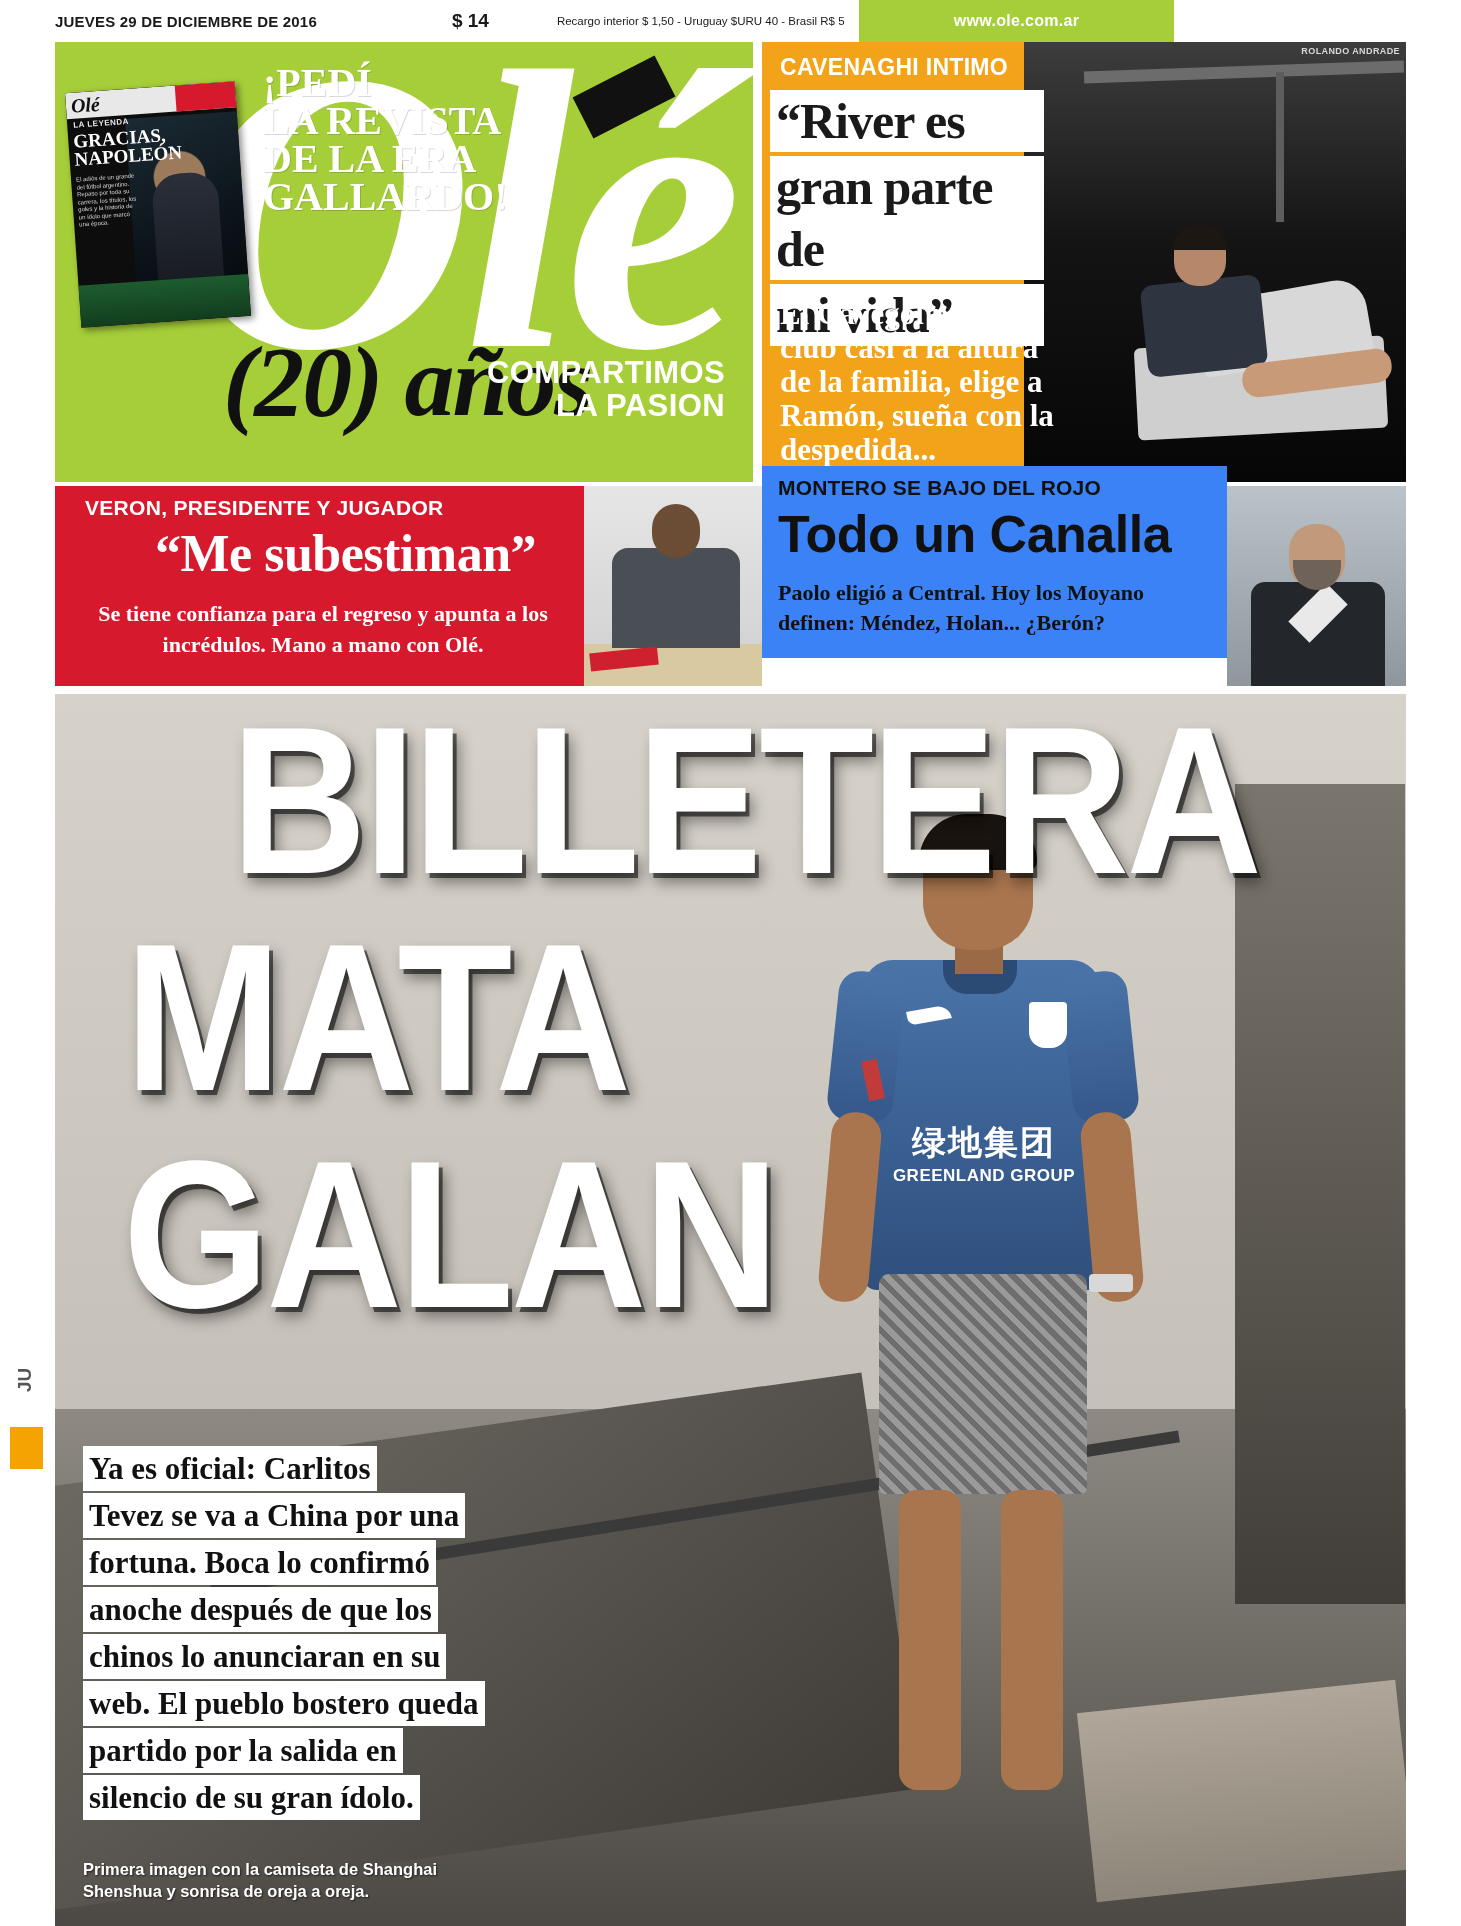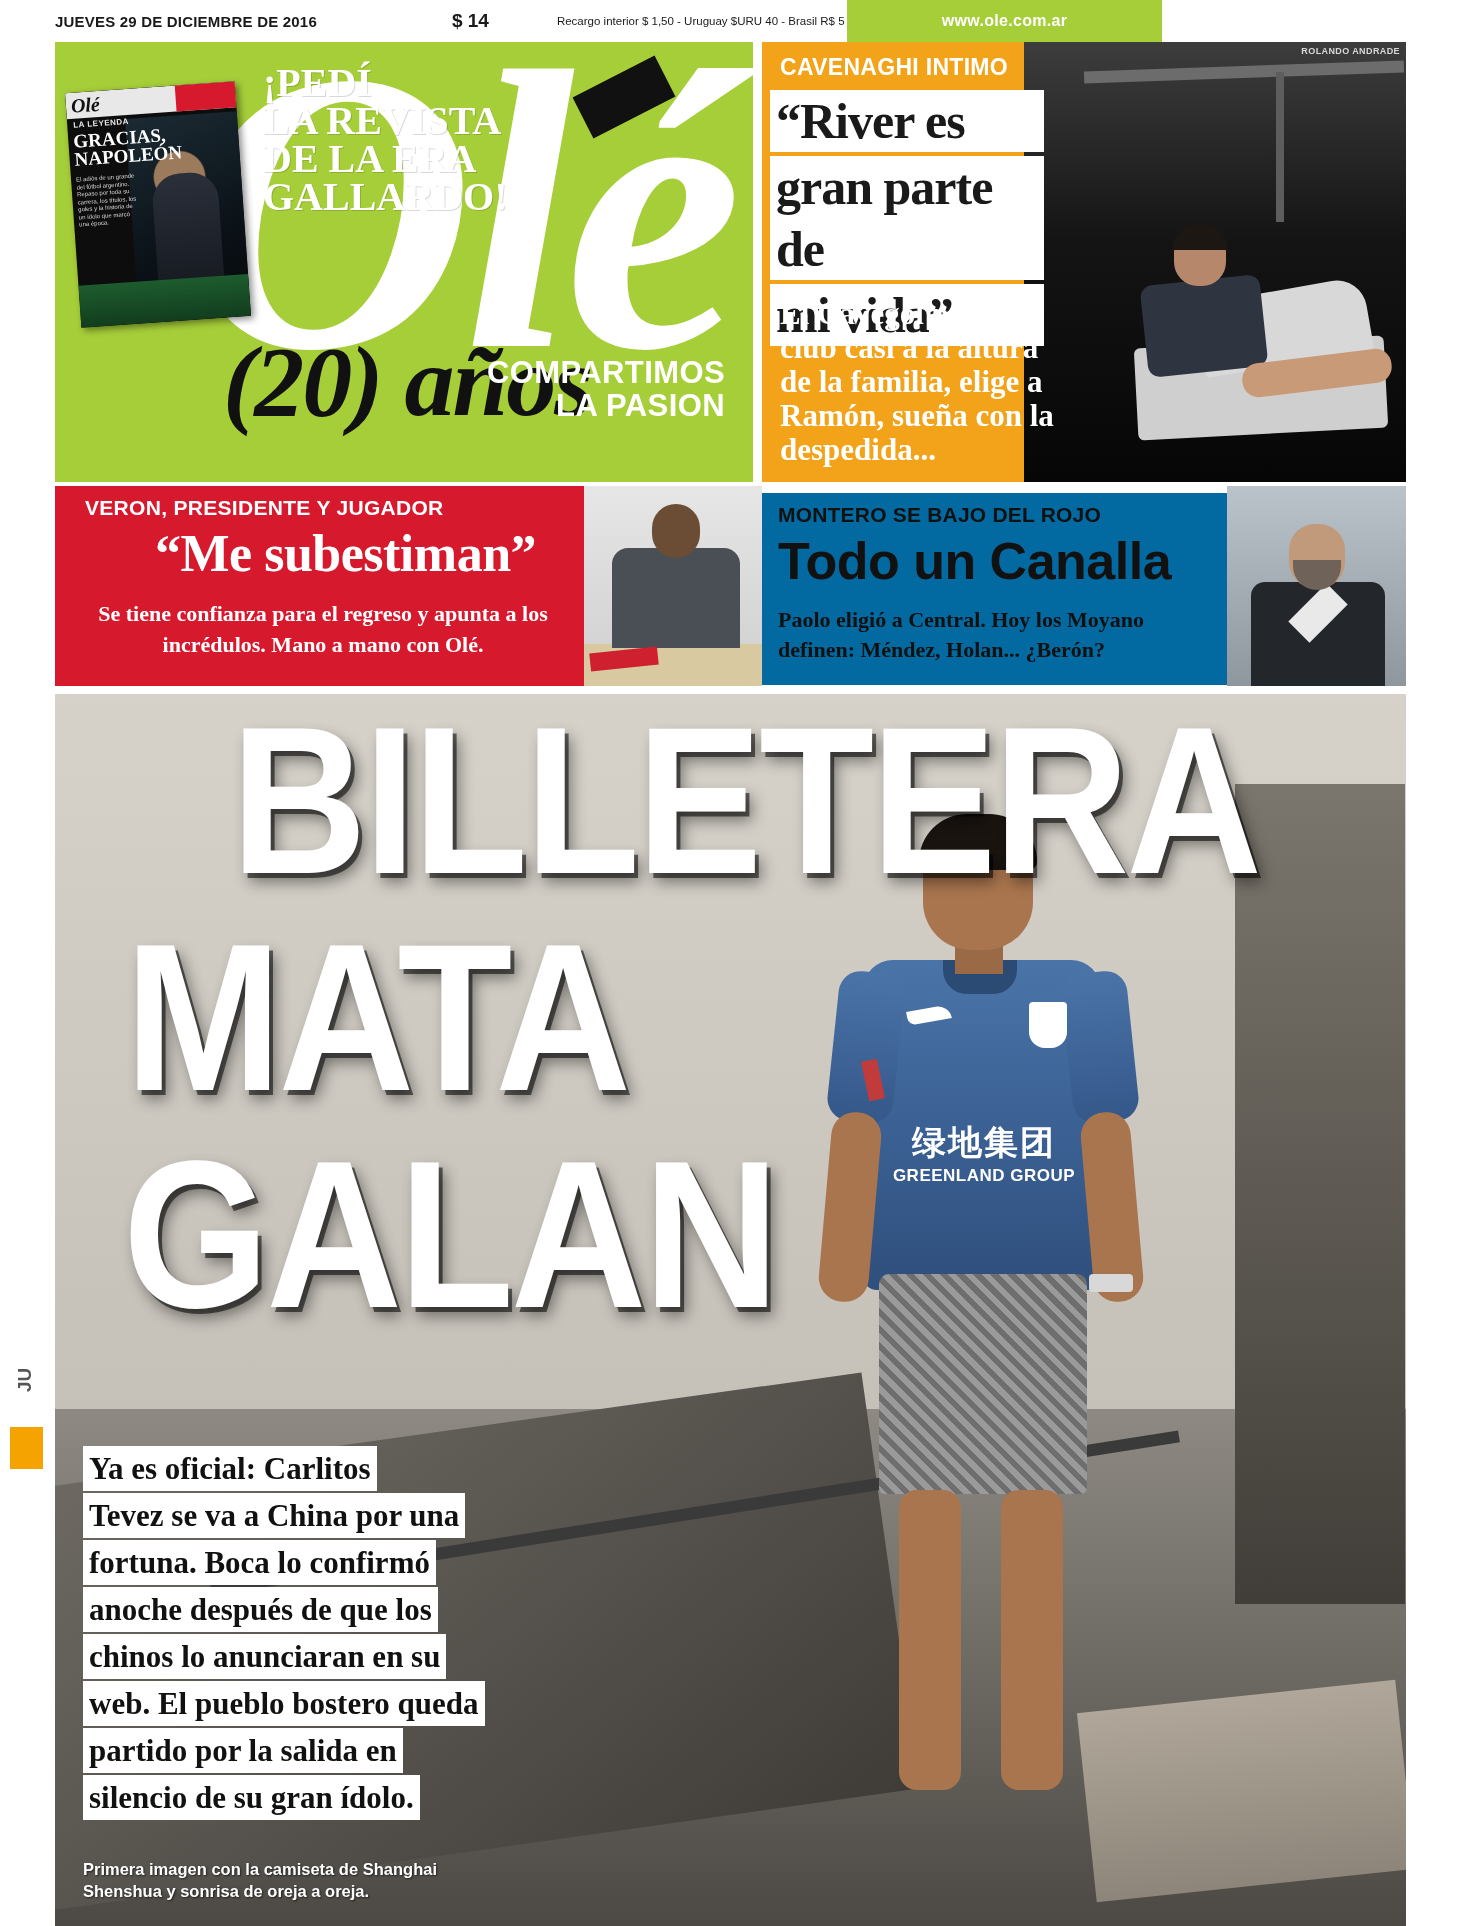--- a/index.html
+++ b/index.html
@@ -42,21 +42,21 @@
     width: 20px; height: 20px; background: #1da1f2; color: #fff;
     font-family: "Liberation Sans", sans-serif; font-weight: bold;
     font-size: 13px; line-height: 20px; text-align: center; border-radius: 2px;
   }
   .social-label {
     font-family: "Liberation Sans", sans-serif;
     font-weight: bold; font-size: 14px; color: #111;
   }
   .social .sep { width: 24px; }
   .web-box {
-    position: absolute; right: 16px; top: 0; height: 42px; width: 315px;
+    position: absolute; right: 4px; top: 0; height: 42px; width: 315px;
     background: #a6ce39; display: flex; align-items: center; justify-content: center;
   }
   .web-box span {
     font-family: "Liberation Sans", sans-serif; font-weight: bold;
     font-size: 16px; color: #ffffff; letter-spacing: .3px;
   }
 
   
   .masthead {
     position: absolute; left: 55px; top: 42px; width: 698px; height: 440px;
@@ -247,22 +247,22 @@
     position:absolute; left: 0; bottom: 0; width: 178px; height: 42px;
     background: #d9c9a0;
   }
   .veron-photo .vp-red {
     position:absolute; left: 6px; bottom: 18px; width: 68px; height: 18px;
     background: #cf2030; transform: rotate(-6deg);
   }
 
   
   .montero {
-    position: absolute; left: 762px; top: 493px; width: 465px; height: 192px;
-    background: #0369a1;
+    position: absolute; left: 762px; top: 466px; width: 465px; height: 192px;
+    background: #3b82f6;
   }
   .montero-kicker {
     position:absolute; left: 16px; top: 10px;
     font-family: "Liberation Sans", sans-serif; font-weight: bold;
     font-size: 21px; color: #111; letter-spacing: .2px;
   }
   .montero-title {
     position:absolute; left: 16px; top: 38px;
     font-family: Liberation Sans, sans-serif; font-weight: bold;
     font-size: 52px; color: #111; letter-spacing: -.5px;

